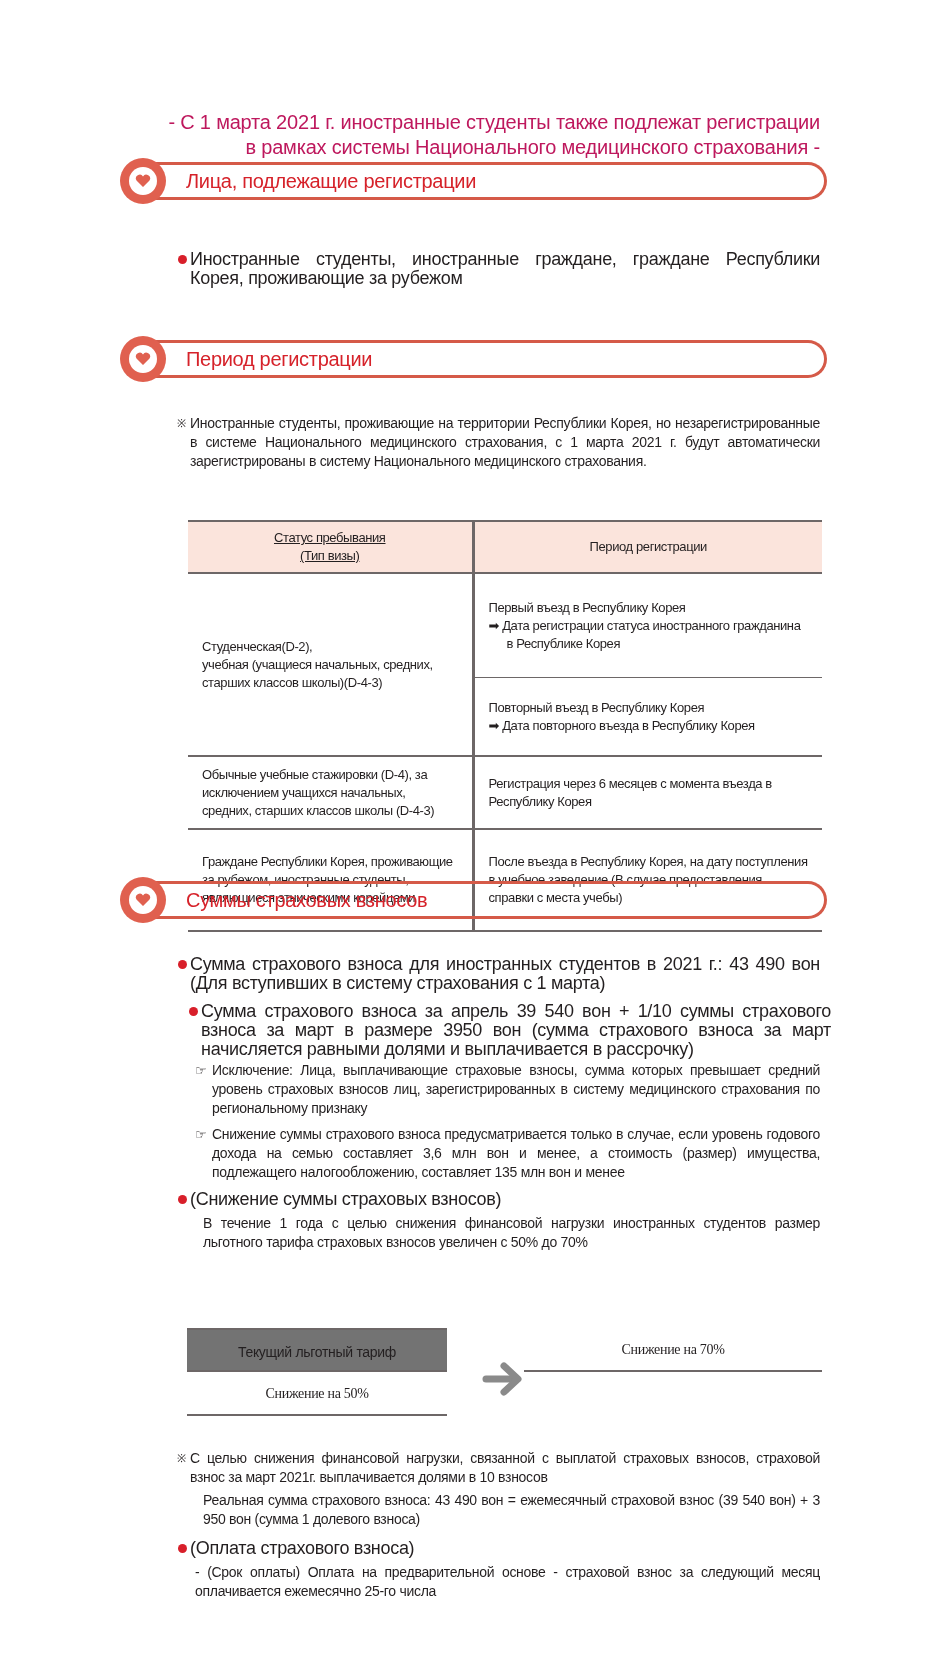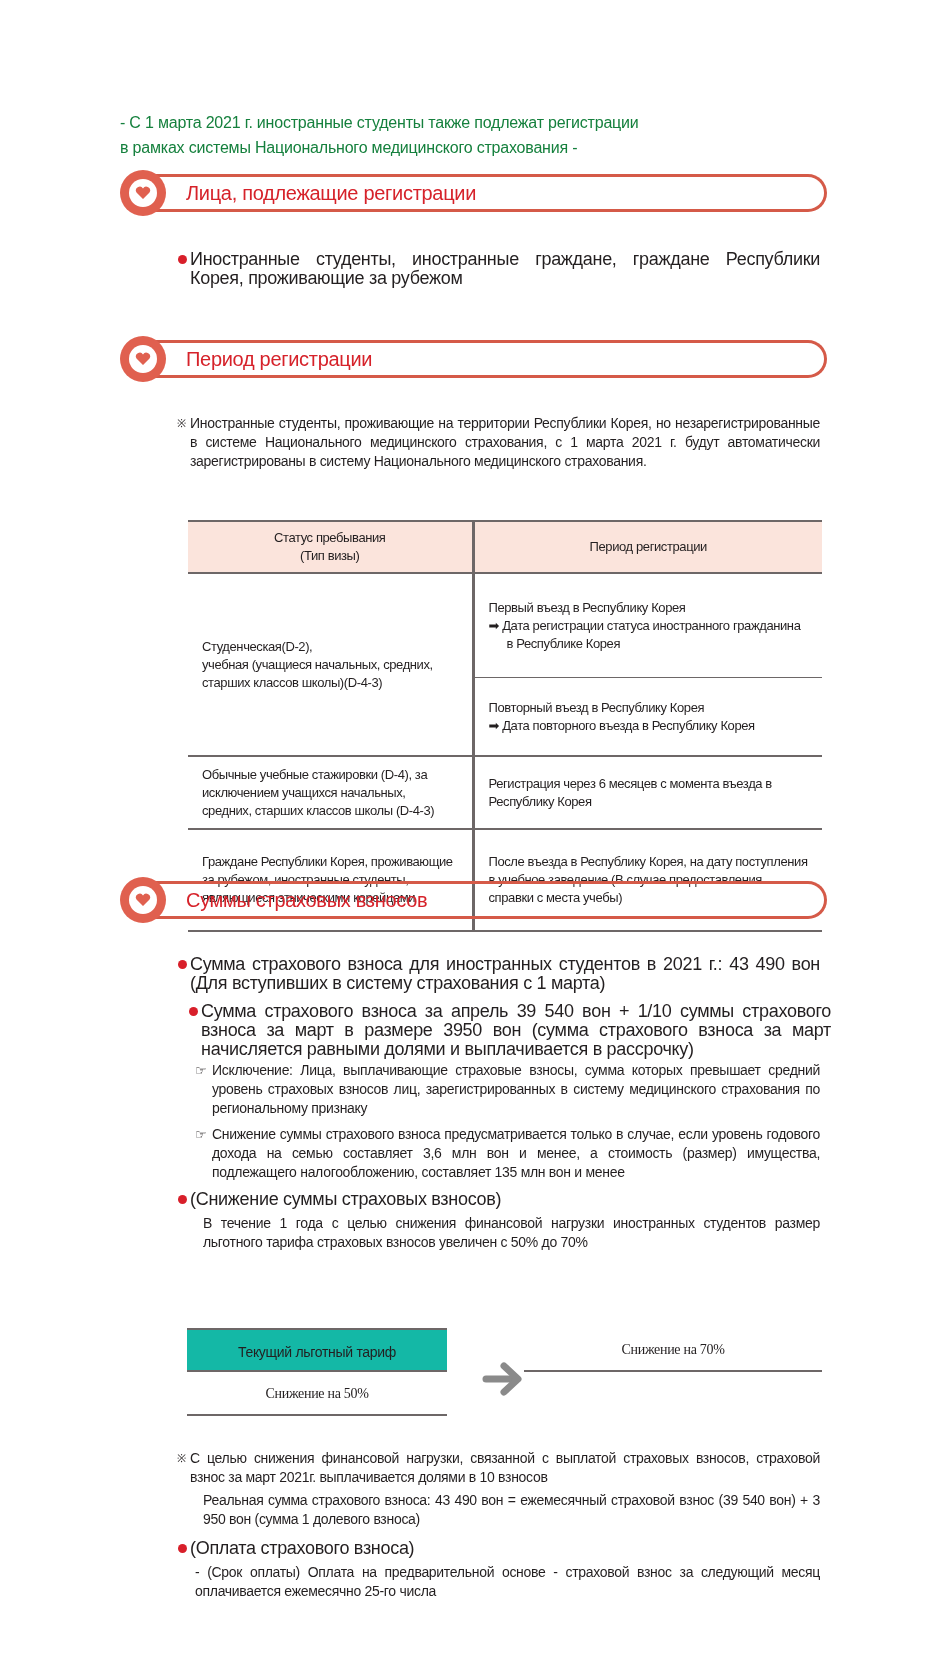--- a/index.html
+++ b/index.html
@@ -1,21 +1,21 @@
 <!DOCTYPE html>
 <html><head>
 <meta charset="utf-8">
 <style>
   * { box-sizing: border-box; margin: 0; padding: 0; }
   html, body { width: 945px; height: 1654px; background: #ffffff; }
   body { position: relative; font-family: "Liberation Sans", sans-serif; color: #231f20; overflow: hidden; }
 
   .subtitle {
     position: absolute; left: 120px; top: 110px; width: 700px;
-    text-align: left; font-size: 16px; line-height: 25px; color: #15803d;
+    text-align: right; font-size: 20px; line-height: 25px; color: #be185d;
     letter-spacing: -0.2px;
   }
 
   .banner { position: absolute; left: 120px; width: 707px; height: 46px; }
   .banner .bar {
     position: absolute; left: 28px; right: 0; top: 4px; height: 38px;
     border: 3px solid #d55a48; border-left: none; border-radius: 0 19px 19px 0;
   }
   .banner .badge {
     position: absolute; left: 0; top: 0; width: 46px; height: 46px;
@@ -40,38 +40,38 @@
   .sub { position: absolute; font-size: 14px; line-height: 19px; text-align: justify; letter-spacing: -0.3px; }
   .sub .hand { position: absolute; left: -17px; top: 0; font-size: 13px; }
 
   table.reg {
     position: absolute; left: 188px; top: 520px; width: 634px; border-collapse: collapse;
     font-size: 13px; line-height: 18px; letter-spacing: -0.4px;
   }
   table.reg th { background: #fbe4dc; font-weight: normal; text-align: center; height: 52px; border-top: 2px solid #6d6767; border-bottom: 2px solid #6d6767; }
   table.reg td { vertical-align: middle; border-bottom: 2px solid #6d6767; padding: 6px 14px; }
   table.reg .c1 { width: 285px; border-right: 3px solid #6d6767; }
-  table.reg th.c1 { border-right: 3px solid #6d6767; }
+  table.reg th.c1 { border-right: 3px solid #6d6767; text-decoration: underline; }
   table.reg td.thin { border-bottom: 1px solid #6d6767; }
   .arrow-line { padding-left: 18px; text-indent: -18px; }
 
   .rate { position: absolute; top: 1328px; width: 260px; font-size: 14px; text-align: center; letter-spacing: -0.3px; }
-  .rate .head { background: #14b8a6; height: 44px; line-height: 44px; border-top: 2px solid #6d6767; border-bottom: 2px solid #6d6767; }
+  .rate .head { background: #737373; height: 44px; line-height: 44px; border-top: 2px solid #6d6767; border-bottom: 2px solid #6d6767; }
   .rate .val { height: 44px; line-height: 44px; border-bottom: 2px solid #6d6767; font-family: Liberation Serif, serif; }
   .gray-arrow { position: absolute; left: 482px; top: 1361px; }
 </style>
 </head>
 <body>
 
 <div class="subtitle">
   <div>- С 1 марта 2021 г. иностранные студенты также подлежат регистрации</div>
   <div>в рамках системы Национального медицинского страхования -</div>
 </div>
 
-<div class="banner" style="top:170px;">
+<div class="banner" style="top:158px;">
   <div class="bar"></div>
   <div class="badge">
     <div class="inner"></div>
     <svg width="16" height="14" viewBox="0 0 16 14">
         <path d="M8 13 L1.5 6.5 A3.6 3.6 0 0 1 8 2.5 A3.6 3.6 0 0 1 14.5 6.5 Z" fill="#e0604f"></path>
       </svg>
   </div>
   <div class="title">Лица, подлежащие регистрации</div>
 </div>
 

